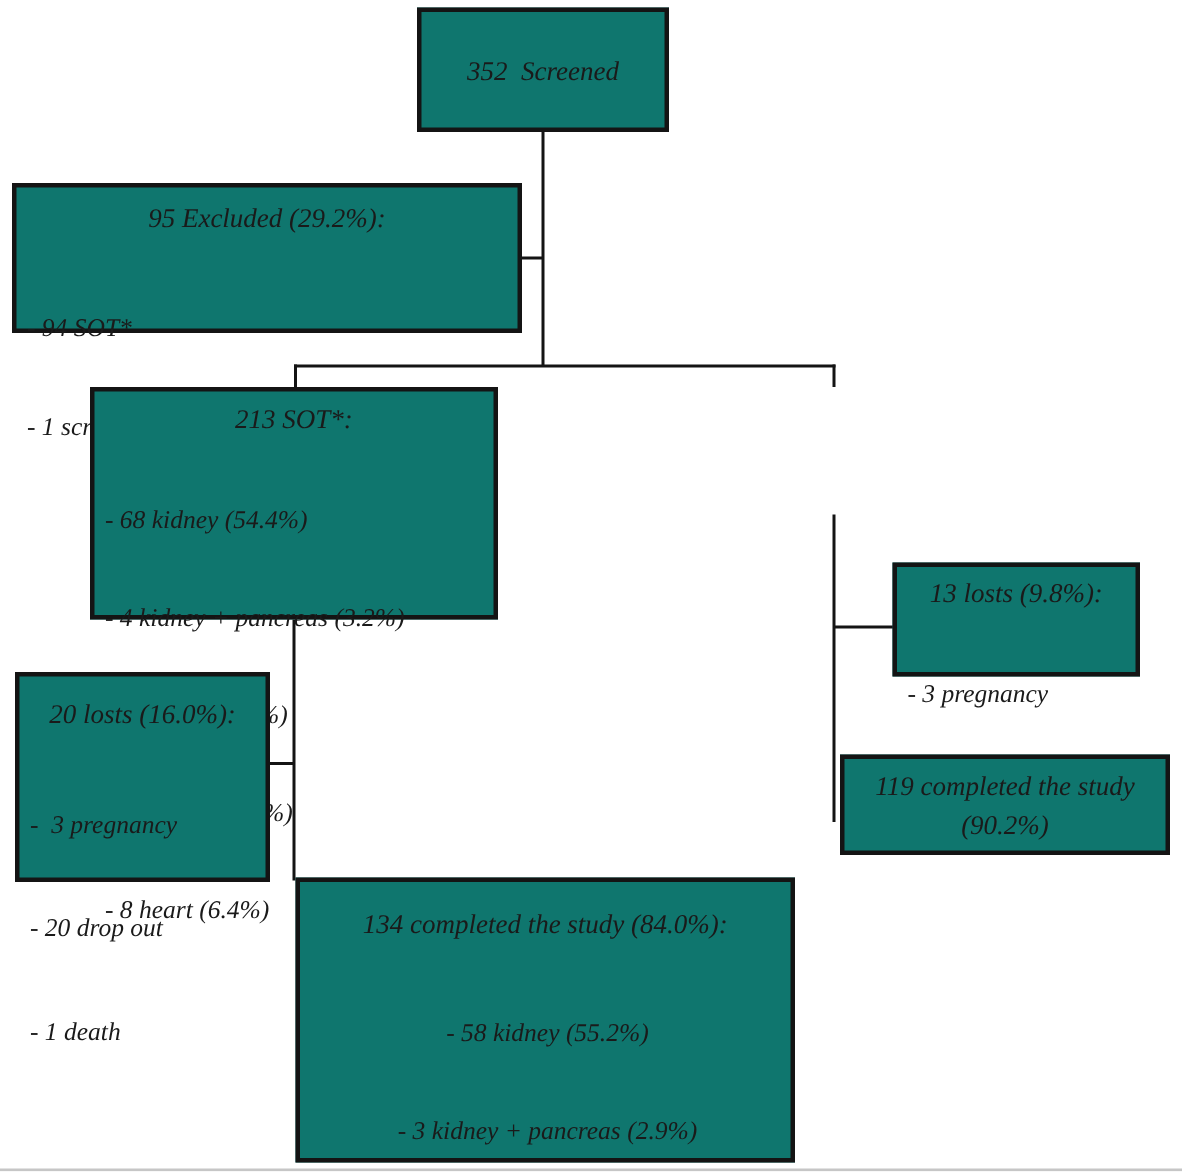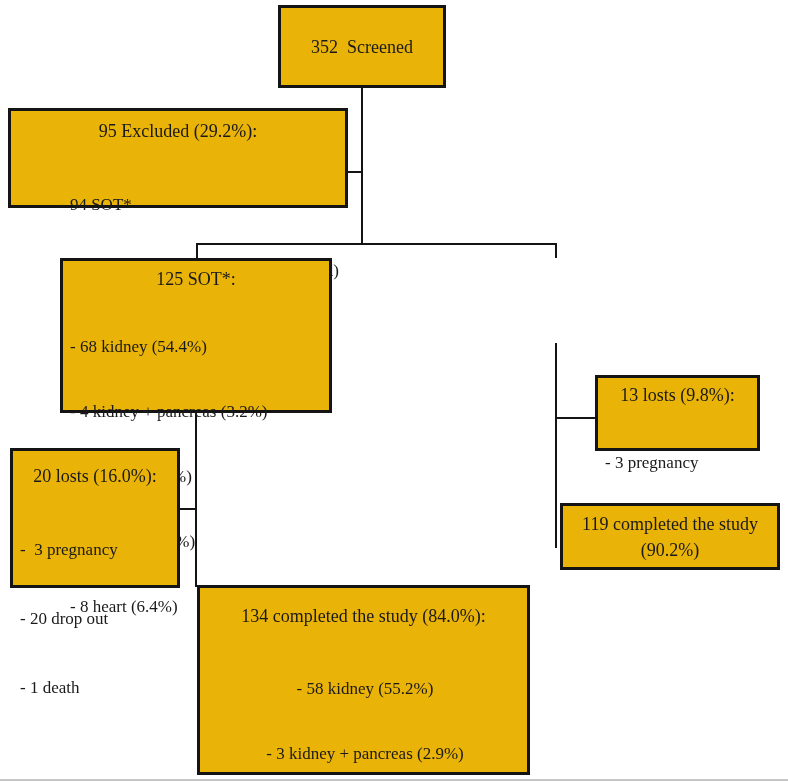--- a/index.html
+++ b/index.html
@@ -12,22 +12,23 @@
     width: 788px;
     height: 781px;
     background: #ffffff;
     font-family: "Liberation Serif", "DejaVu Serif", serif;
     color: #1a1a1a;
     overflow: hidden;
   }
   .box {
     position: absolute;
     border: 3px solid #141414;
-    background: #eab308;
+    background: #0f766e;
     box-sizing: border-box;
+    font-style: italic;
   }
   .box-title {
     text-align: center;
     font-size: 18px;
     line-height: 24px;
     white-space: pre-wrap;
   }
   .box-items {
     list-style: none;
     margin: 0;
@@ -40,22 +41,22 @@
     display: flex;
     align-items: center;
     justify-content: center;
     flex-direction: column;
     text-align: center;
   }
   .line { position: absolute; background: #141414; }
 
   
   .b-screened   { left: 278px; top: 5px;   width: 168px; height: 83px; }
-  .b-excluded   { left: 8px;   top: 108px; width: 340px; height: 100px; padding-top: 8px; }
-  .b-excluded .box-items { margin-top: 9px; margin-left: 42px; }
+  .b-excluded   { left: 8px;   top: 122px; width: 340px; height: 100px; padding-top: 8px; }
+  .b-excluded .box-items { margin-top: 9px; }
   .b-sot        { left: 60px;  top: 258px; width: 272px; height: 155px; padding-top: 6px; }
   .b-sot .box-items li { line-height: 25px; }
   .b-sot .box-items { margin-top: 3px; }
   .b-immuno     { left: 448px; top: 257px; width: 220px; height: 86px; }
   .b-losts13    { left: 595px; top: 375px; width: 165px; height: 76px; padding-top: 5px; }
   .b-losts13 .box-items { margin-top: 4px; }
   .b-losts13 .box-items li { line-height: 24px; }
   .b-losts20    { left: 10px;  top: 448px; width: 170px; height: 140px; padding-top: 13px; }
   .b-losts20 .box-items { margin-top: 7px; }
   .b-losts20 .box-items li { line-height: 29px; }
@@ -98,21 +99,21 @@
 
   <div class="box b-excluded">
     <div class="box-title">95 Excluded (29.2%):</div>
     <ul class="box-items">
       <li>- 94 SOT*</li>
       <li>- 1 screening failure (kidney tranplanted)</li>
     </ul>
   </div>
 
   <div class="box b-sot">
-    <div class="box-title">125 SOT*:</div>
+    <div class="box-title">213 SOT*:</div>
     <ul class="box-items">
       <li>- 68 kidney (54.4%)</li>
       <li>- 4 kidney + pancreas (3.2%)</li>
       <li>- 28 liver (22.4%)</li>
       <li>- 17  lung (13.6%)</li>
       <li>- 8 heart (6.4%)</li>
     </ul>
   </div>
 
 

